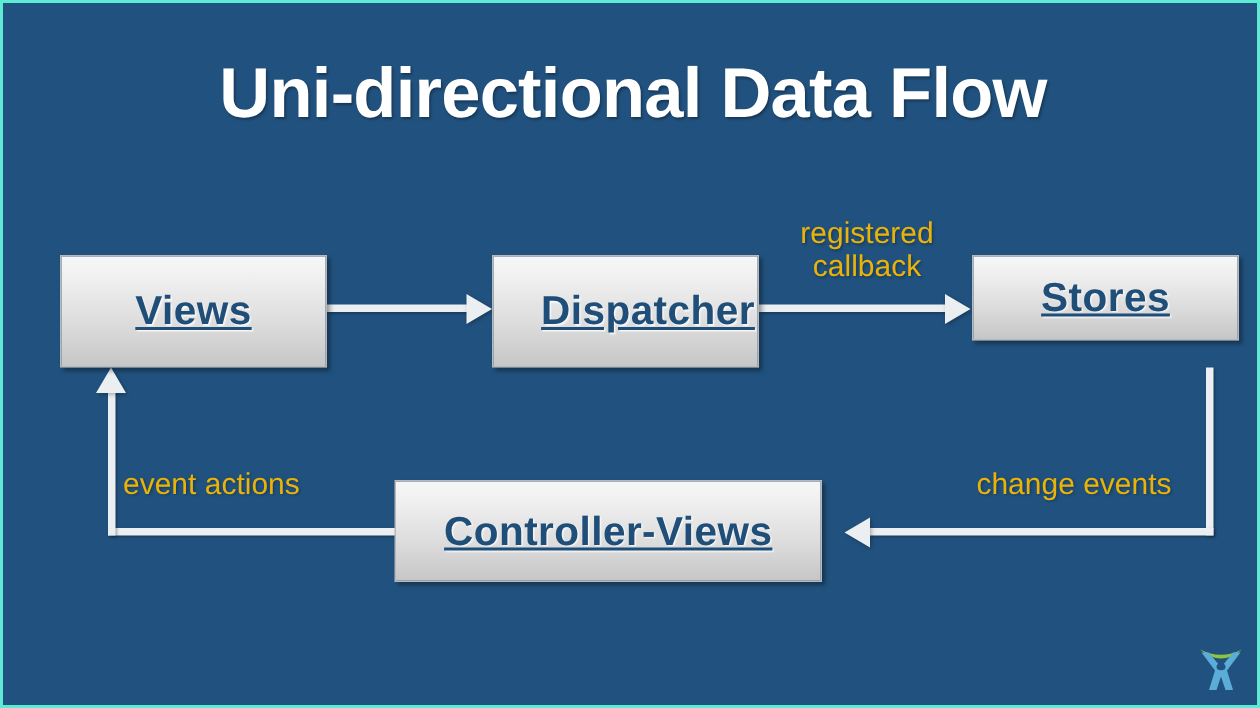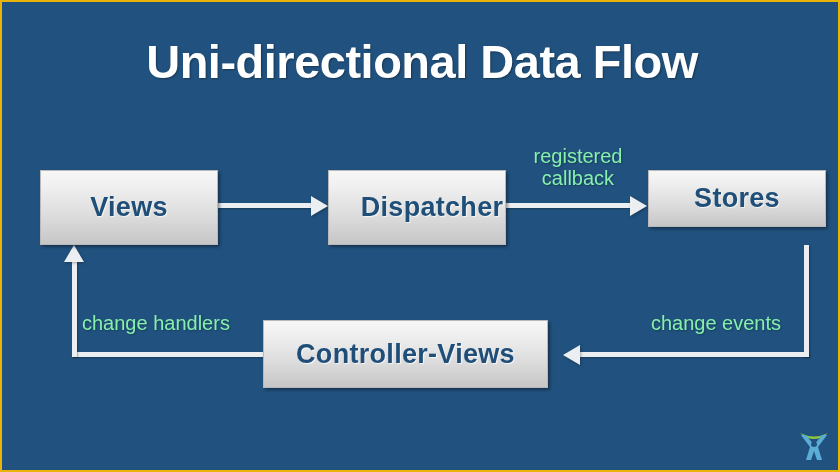--- a/index.html
+++ b/index.html
@@ -8,21 +8,21 @@
     background: #2a2a2a;
   }
   #slide {
     position: relative;
     width: 840px;
     height: 472px;
     background: #21527f;
     overflow: hidden;
     font-family: "Liberation Sans", sans-serif;
     box-sizing: border-box;
-    border: 2px solid #eab308;
+    border: 2px solid #5eead4;
   }
 
   
   #title {
     position: absolute;
     left: 0;
     top: 32px;
     width: 840px;
     text-align: center;
     color: #ffffff;
@@ -46,20 +46,21 @@
     box-sizing: border-box;
   }
   .node-label {
     color: #1f4e79;
     font-weight: bold;
     font-size: 27px;
     letter-spacing: 0.3px;
     font-family: "Liberation Sans", sans-serif;
     text-shadow: 1px 1px 1px rgba(255,255,255,0.75);
     white-space: nowrap;
+    text-decoration: underline;
   }
 
   #node-views        { left: 38px;  top: 168px; width: 178px; height: 75px; }
   #node-dispatcher   { left: 326px; top: 168px; width: 178px; height: 75px; padding-left: 30px; }
   #node-stores       { left: 646px; top: 168px; width: 178px; height: 57px; }
   #node-controller   { left: 261px; top: 318px; width: 285px; height: 68px; }
 
   
   .line {
     position: absolute;
@@ -87,21 +88,21 @@
   }
   .arrowhead.up {
     border-left: 10px solid transparent;
     border-right: 10px solid transparent;
     border-bottom: 17px solid #eceff1;
   }
 
   
   .edge-label {
     position: absolute;
-    color: #86efac;
+    color: #eab308;
     font-size: 20px;
     font-family: "Liberation Sans", sans-serif;
     text-align: center;
     line-height: 1.12;
     white-space: pre-line;
     text-shadow: 1px 1px 2px rgba(0,0,0,0.3);
   }
   #label-actions    { left: 216px; top: 172px; width: 110px; }
   #label-registered { left: 506px; top: 143px; width: 140px; }
   #label-change     { left: 620px; top: 310px; width: 188px; }
@@ -132,21 +133,21 @@
 callback</div>
 
   <div class="line v" style="left:802px; top:243px; height:112px;"></div>
   <div class="line h" style="left:578px; top:350px; width:229px;"></div>
   <div class="arrowhead left" style="left:561px; top:343px;"></div>
   <div class="edge-label" id="label-change">change events</div>
 
   <div class="line h" style="left:70px; top:350px; width:202px;"></div>
   <div class="line v" style="left:70px; top:258px; height:97px;"></div>
   <div class="arrowhead up" style="left:62px; top:243px;"></div>
-  <div class="edge-label" id="label-event">change handlers</div>
+  <div class="edge-label" id="label-event">event actions</div>
 
   <div class="node" id="node-views">
     <span class="node-label">Views</span>
   </div>
 
   <div class="node" id="node-dispatcher">
     <span class="node-label">Dispatcher</span>
   </div>
 
   <div class="node" id="node-stores">

